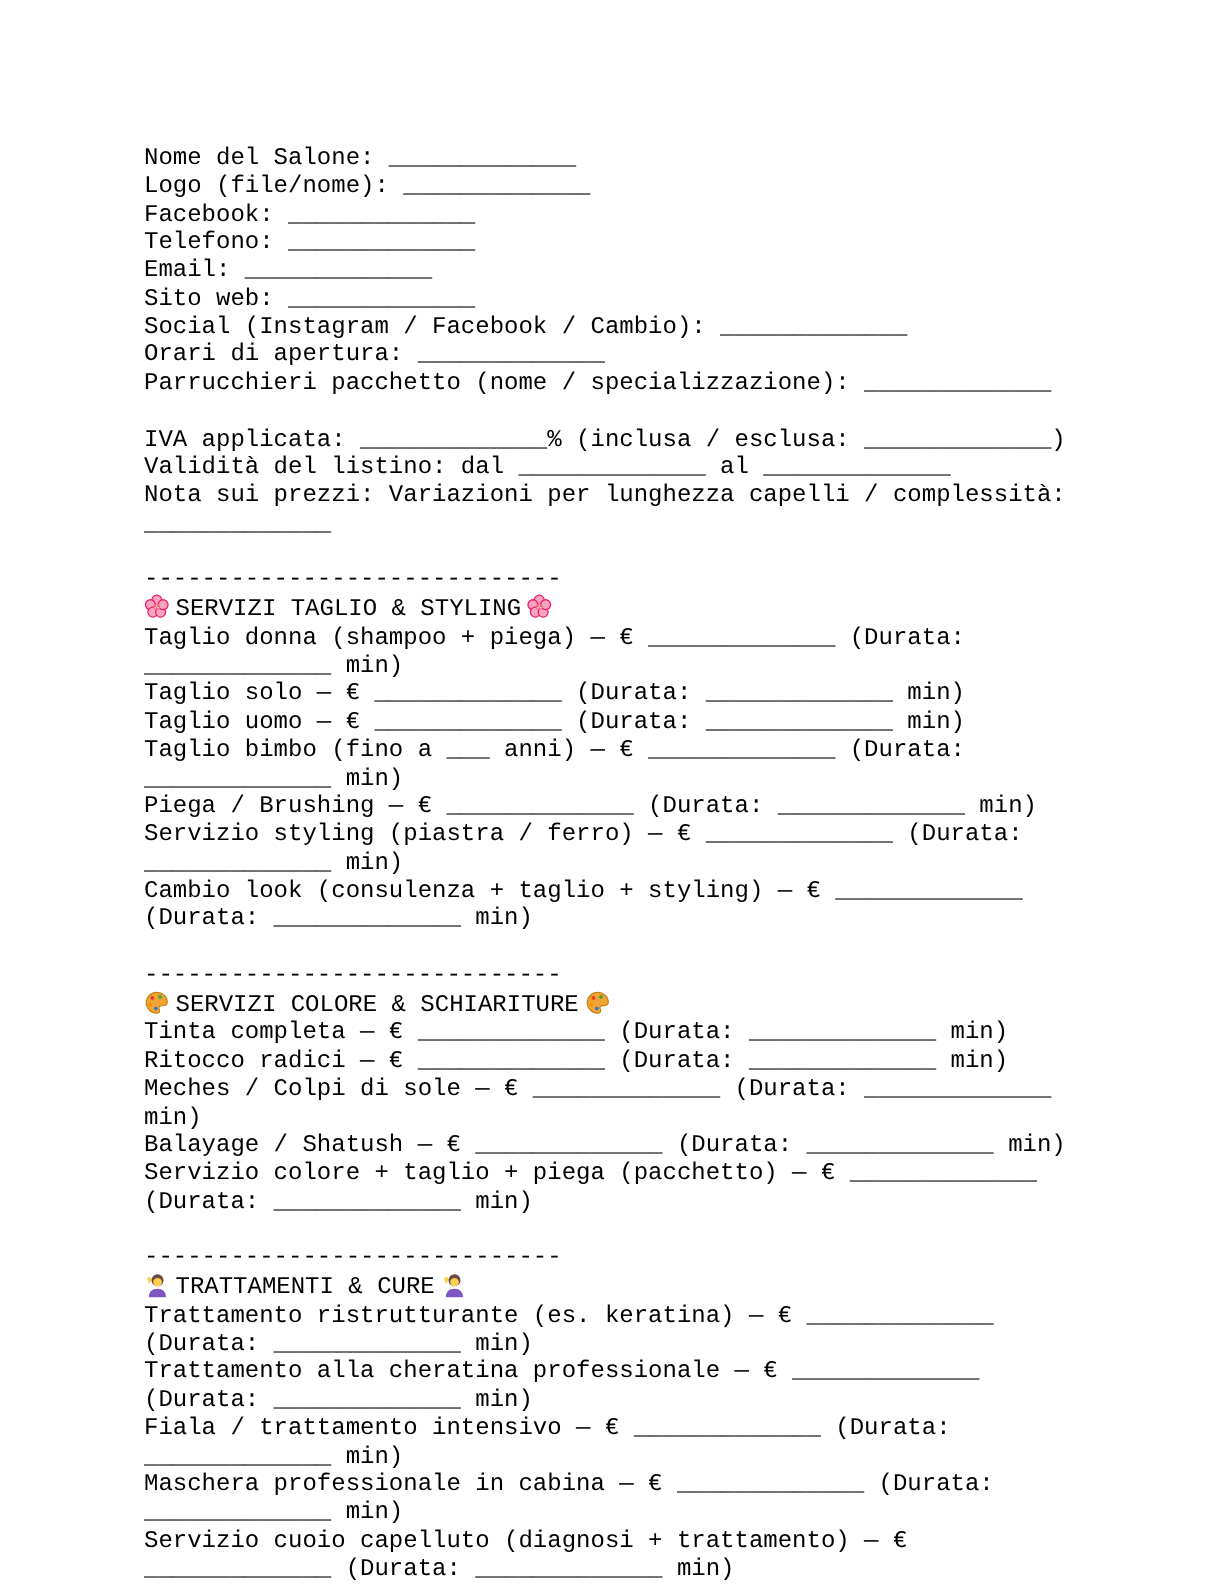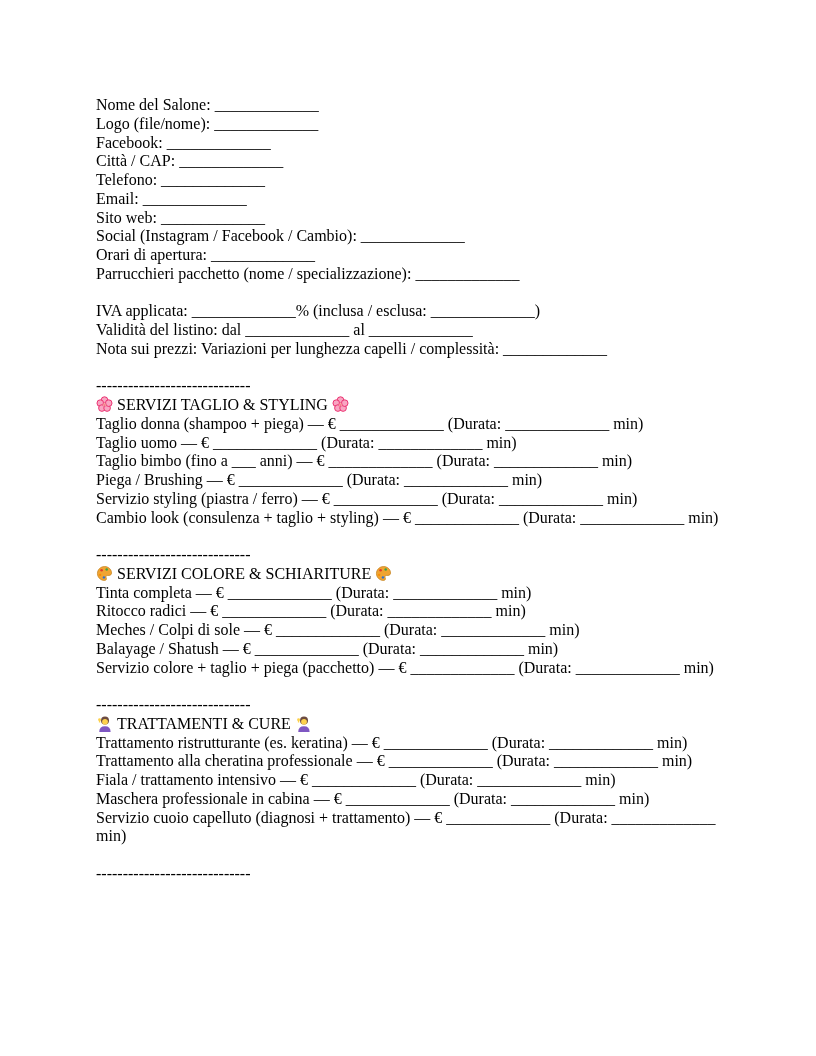--- a/index.html
+++ b/index.html
@@ -8,21 +8,21 @@
     background: #ffffff;
   }
   .page {
     position: relative;
     width: 816px;
     height: 1056px;
     box-sizing: border-box;
     padding: 96px 96px 0 96px;
     background: #ffffff;
     color: #000000;
-    font-family: Liberation Serif, serif;
+    font-family: Liberation Mono, monospace;
     font-size: 16px;
     line-height: 18.75px;
     overflow: hidden;
   }
   .para { margin: 0 0 18.75px 0; }
   .para:last-child { margin-bottom: 0; }
   .line { white-space: pre-wrap; }
   .heading-line { white-space: nowrap; }
   .heading-title { margin: 0 4px; }
   .icon {
@@ -38,21 +38,20 @@
 <div class="page">
 
   <div class="para">
 
       <div class="line">Nome del Salone: _____________</div>
 
       <div class="line">Logo (file/nome): _____________</div>
 
       <div class="line">Facebook: _____________</div>
 
-      <div class="line">Città / CAP: _____________</div>
 
       <div class="line">Telefono: _____________</div>
 
       <div class="line">Email: _____________</div>
 
       <div class="line">Sito web: _____________</div>
 
       <div class="line">Social (Instagram / Facebook / Cambio): _____________</div>
 
       <div class="line">Orari di apertura: _____________</div>
@@ -95,20 +94,21 @@
         <circle cx="10" cy="10" r="2.6" fill="#f06292"></circle>
         <circle cx="10" cy="9.2" r="0.6" fill="#fff59d"></circle>
         <circle cx="9" cy="10.7" r="0.6" fill="#fff59d"></circle>
         <circle cx="11" cy="10.7" r="0.6" fill="#fff59d"></circle>
       </svg>
     </div>
     <div>
 
         <div class="line">Taglio donna (shampoo + piega) — € _____________ (Durata: _____________ min)</div>
 
+        <div class="line">Taglio solo — € _____________ (Durata: _____________ min)</div>
 
         <div class="line">Taglio uomo — € _____________ (Durata: _____________ min)</div>
 
         <div class="line">Taglio bimbo (fino a ___ anni) — € _____________ (Durata: _____________ min)</div>
 
         <div class="line">Piega / Brushing — € _____________ (Durata: _____________ min)</div>
 
         <div class="line">Servizio styling (piastra / ferro) — € _____________ (Durata: _____________ min)</div>
 
         <div class="line">Cambio look (consulenza + taglio + styling) — € _____________ (Durata: _____________ min)</div>

